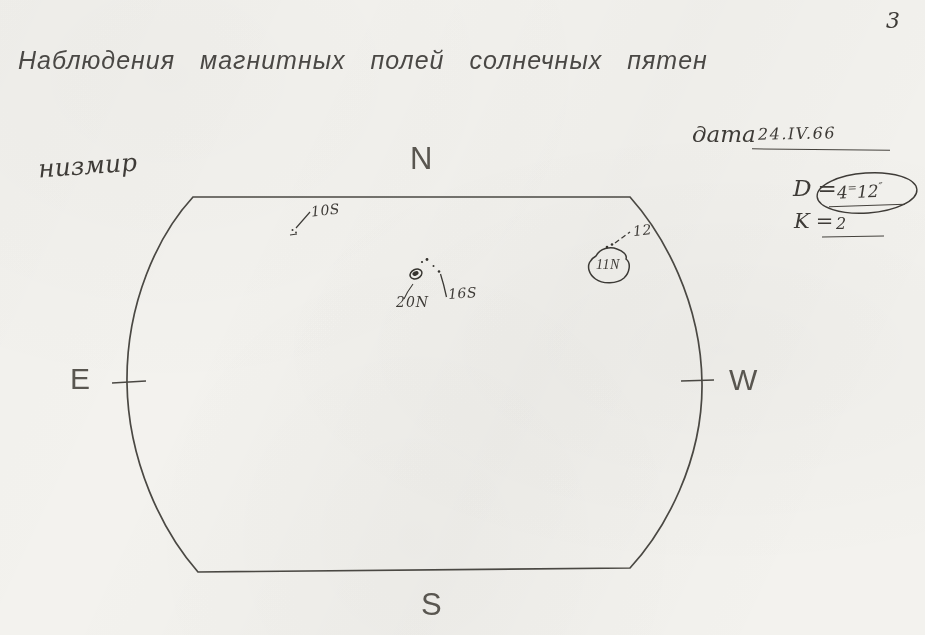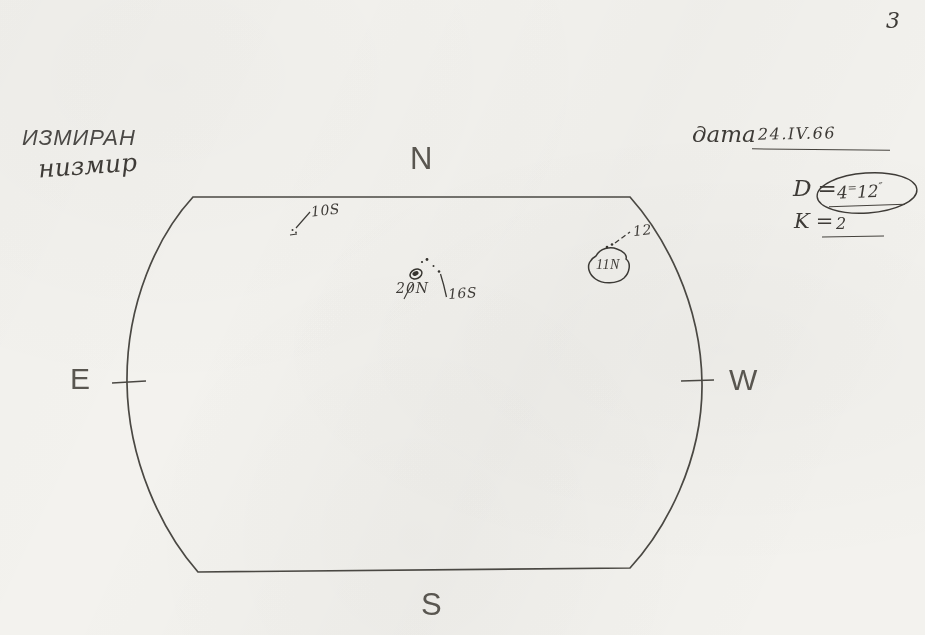--- a/index.html
+++ b/index.html
@@ -20,21 +20,21 @@
   .org-printed{left:22px;top:125px;font-size:22px;letter-spacing:1px;}
   .org-hand{left:38px;top:151px;font-size:25px;transform:rotate(-4deg);}
   .page-number{left:886px;top:8px;font-size:22px;}
   .compass{color:#595650;font-style:italic;font-style:normal;}
   .c-n{left:410px;top:141px;font-size:31px;}
   .c-s{left:421px;top:587px;font-size:31px;}
   .c-e{left:70px;top:362px;font-size:30px;}
   .c-w{left:729px;top:363px;font-size:30px;}
   .ann{font-size:14px;letter-spacing:0.5px;}
   .ann-10s{left:311px;top:202px;transform:rotate(-6deg);}
-  .ann-20n{left:396px;top:280px;letter-spacing:1px;}
+  .ann-20n{left:396px;top:294px;letter-spacing:1px;}
   .ann-16s{left:448px;top:285px;transform:rotate(-4deg);}
   .ann-11n{left:596px;top:257px;font-family:Liberation Serif, serif;}
   .ann-12{left:633px;top:222px;transform:rotate(-6deg);}
   .date-label{left:692px;top:121px;font-size:23px;}
   .date-value{left:758px;top:124px;font-size:16px;letter-spacing:1.5px;transform:rotate(-1deg);}
   .rule{position:absolute;border-bottom:1.4px solid #45423d;}
   .date-rule{left:752px;top:149px;width:138px;transform:rotate(0.6deg);}
   .d-row{left:793px;top:175px;font-size:23px;}
   .d-value{left:837px;top:181px;font-size:17px;transform:rotate(-2deg);}
   .d-value sup{font-size:11px;}
@@ -89,21 +89,21 @@
     <g fill="#36342f">
       <circle cx="607" cy="247" r="1.3"></circle>
       <circle cx="612" cy="244.5" r="1.3"></circle>
     </g>
     <path d="M 615 243 L 630 232" stroke="#3c3a36" stroke-width="1.3" fill="none" stroke-dasharray="5 3"></path>
 
     <ellipse cx="867" cy="193" rx="50" ry="20" transform="rotate(-4 867 193)" fill="none" stroke="#3e3b37" stroke-width="1.4"></ellipse>
   </svg>
 
   <div class="abs page-number hw">3</div>
-  <div class="abs org-printed stencil">ИЗМИРАН</div>
+  <div class="abs title stencil">Наблюдения магнитных полей солнечных пятен</div>
   <div class="abs org-hand hw">низмир</div>
 
   <span class="abs date-label hw">дата</span>
   <span class="abs date-value hw">24.IV.66</span>
   <div class="rule date-rule"></div>
 
   <div class="abs d-row hw">
     <span>D</span><span class="eq">=</span>
   </div>
   <div class="abs d-value hw">

